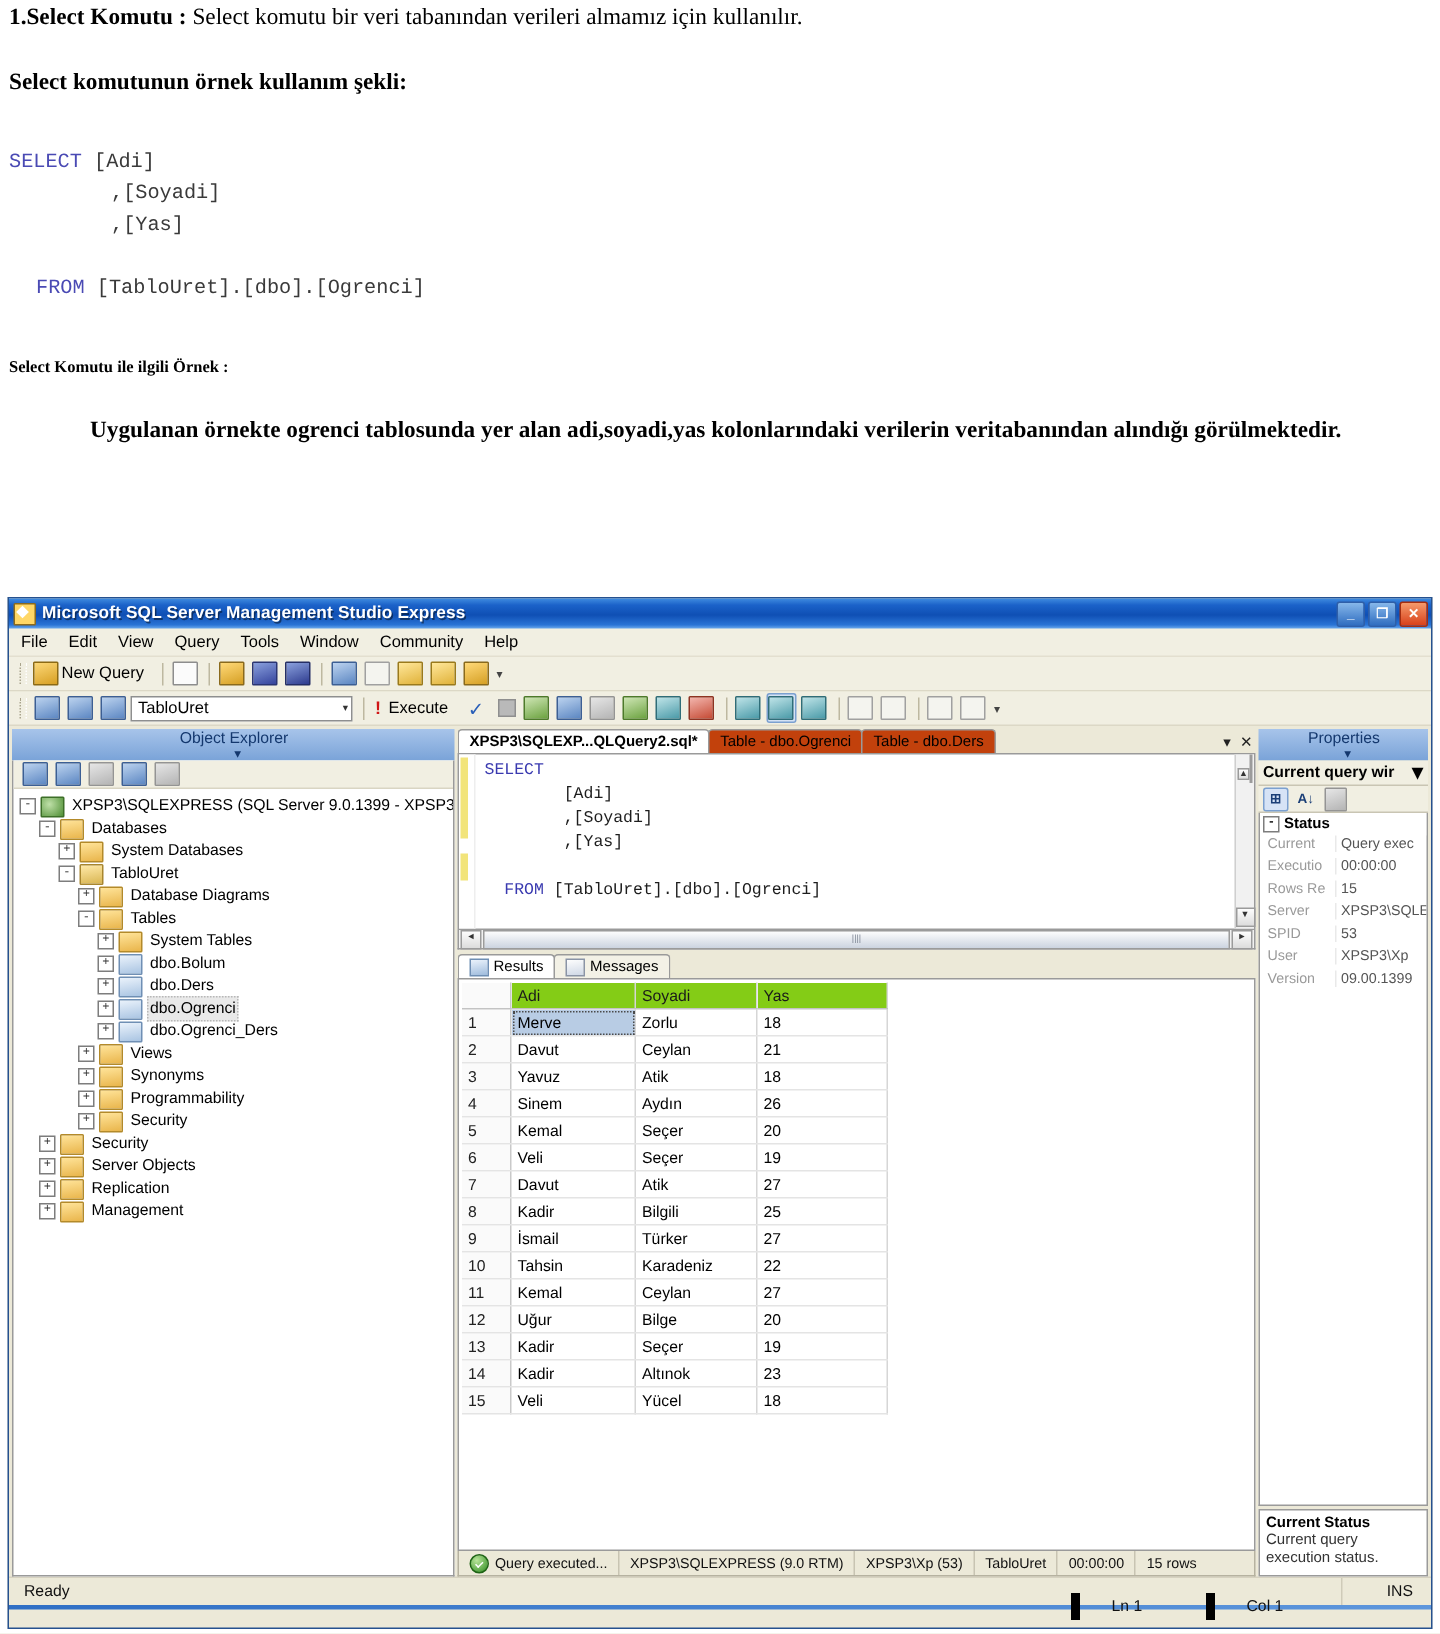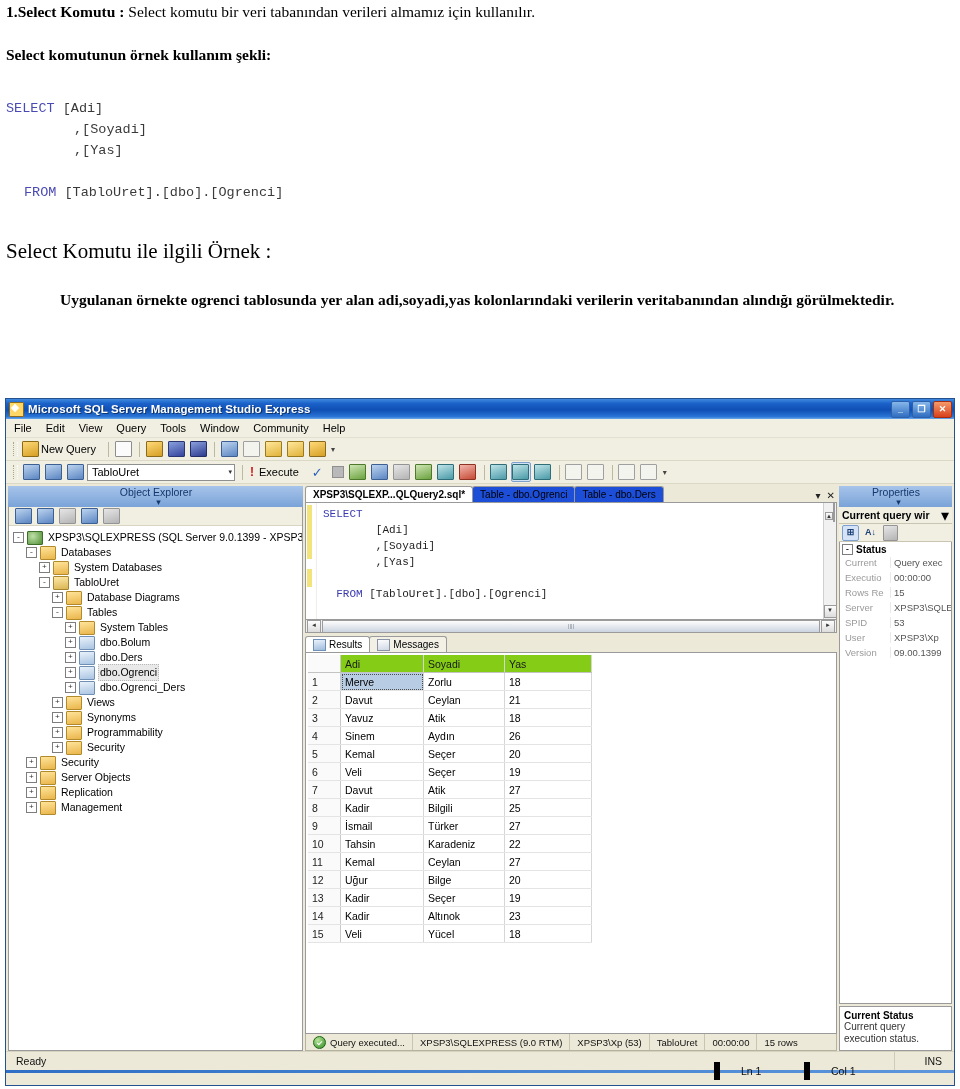--- a/index.html
+++ b/index.html
@@ -16,21 +16,21 @@
   .doc-line1 b{font-weight:bold;}
   .doc-h2{font-size:15.5px;font-weight:bold;margin-top:24px;}
   .sqlblock{
     font-family:"Liberation Mono","DejaVu Sans Mono",monospace;
     font-size:13.5px;line-height:21px;margin-top:34px;
   }
   .kw{color:#4a4ab4;}
   .pl{color:#3a3a3a;}
   .sql-i1{padding-left:68px;}
   .sql-i2{padding-left:18px;margin-top:21px;}
-  .doc-h3{font-size:21px;font-weight:normal;margin-top:36px;}
+  .doc-h3{font-size:11px;font-weight:bold;margin-top:36px;}
   .doc-para{
     font-size:15.5px;font-weight:bold;line-height:24px;margin-top:24px;
     text-align:justify;
   }
   .doc-para .indent{display:inline-block;width:54px;}
 
   
   .ssms{
     position:absolute;left:5px;top:398px;width:950px;height:688px;
     font-family:"Liberation Sans",sans-serif;
@@ -142,21 +142,21 @@
   .tn .lbl{padding:0 2px;}
   .tn.sel .lbl{background:#e9e9e9;border:1px dotted #b7b7b7;padding:0 1px;}
 
   
   .center{flex:1;display:flex;flex-direction:column;padding:0 2px;min-width:0;}
 
   
   .doctabs{height:16px;display:flex;align-items:flex-end;background:#ece9d8;position:relative;}
   .dtab{
     height:15px;display:flex;align-items:center;padding:0 7px;
-    font-size:10px;background:#1d4ed8;border:1px solid #9a9a9a;border-bottom:none;
+    font-size:10px;background:#c2410c;border:1px solid #9a9a9a;border-bottom:none;
     margin-right:-1px;white-space:nowrap;color:#000;
     border-radius:3px 3px 0 0;
   }
   .dtab.active{background:#fff;font-weight:bold;}
   .dtab-ctl{position:absolute;right:2px;bottom:1px;display:flex;gap:6px;}
   .dtab-ctl span{font-size:10px;color:#222;line-height:1;}
 
   .editor{
     height:118px;background:#fff;border:1px solid #9a9a9a;position:relative;display:flex;
     box-sizing:border-box;

